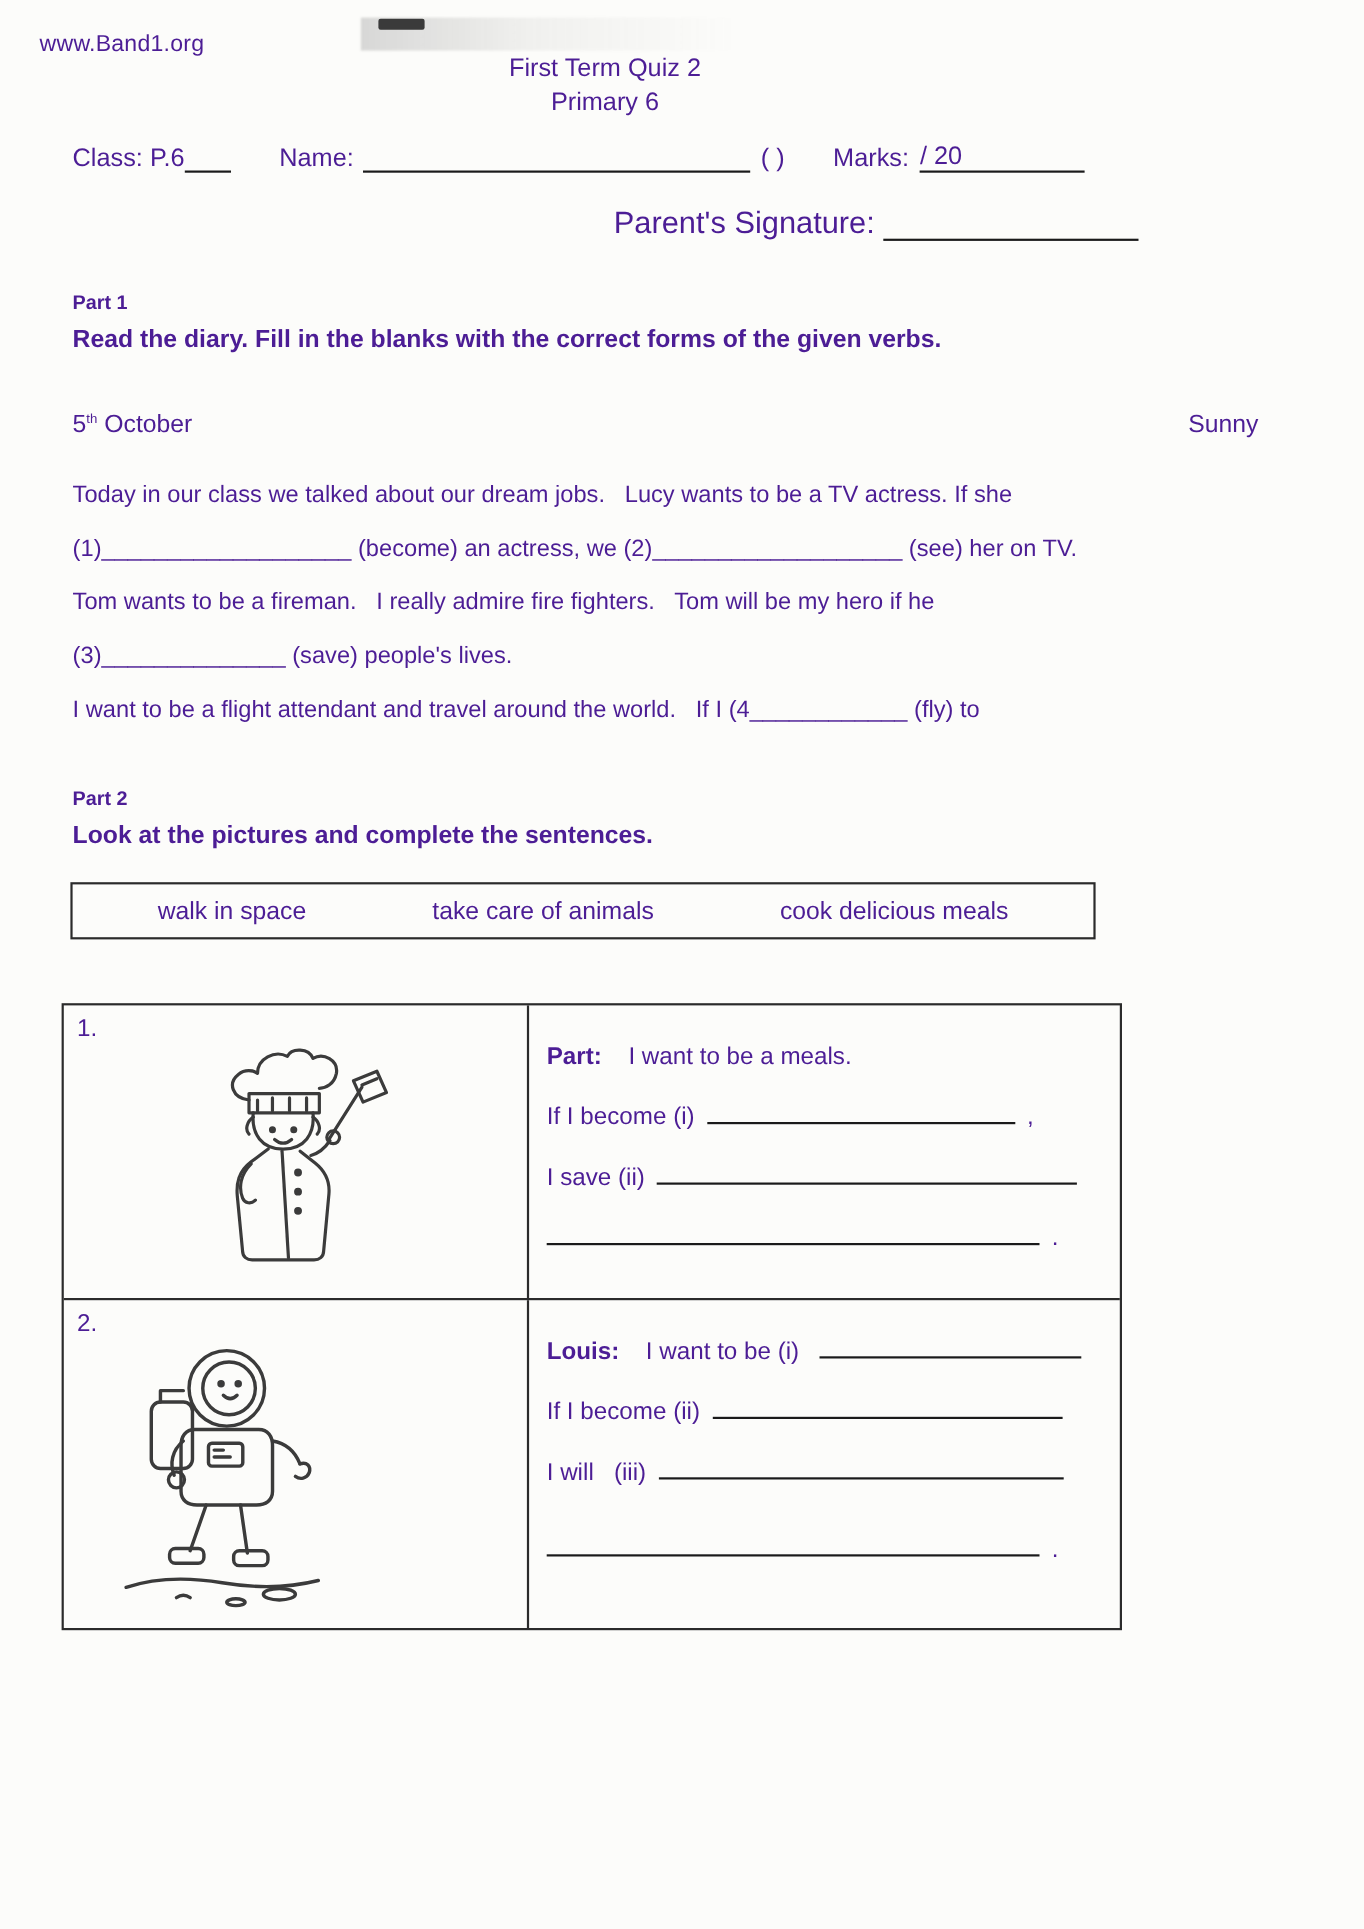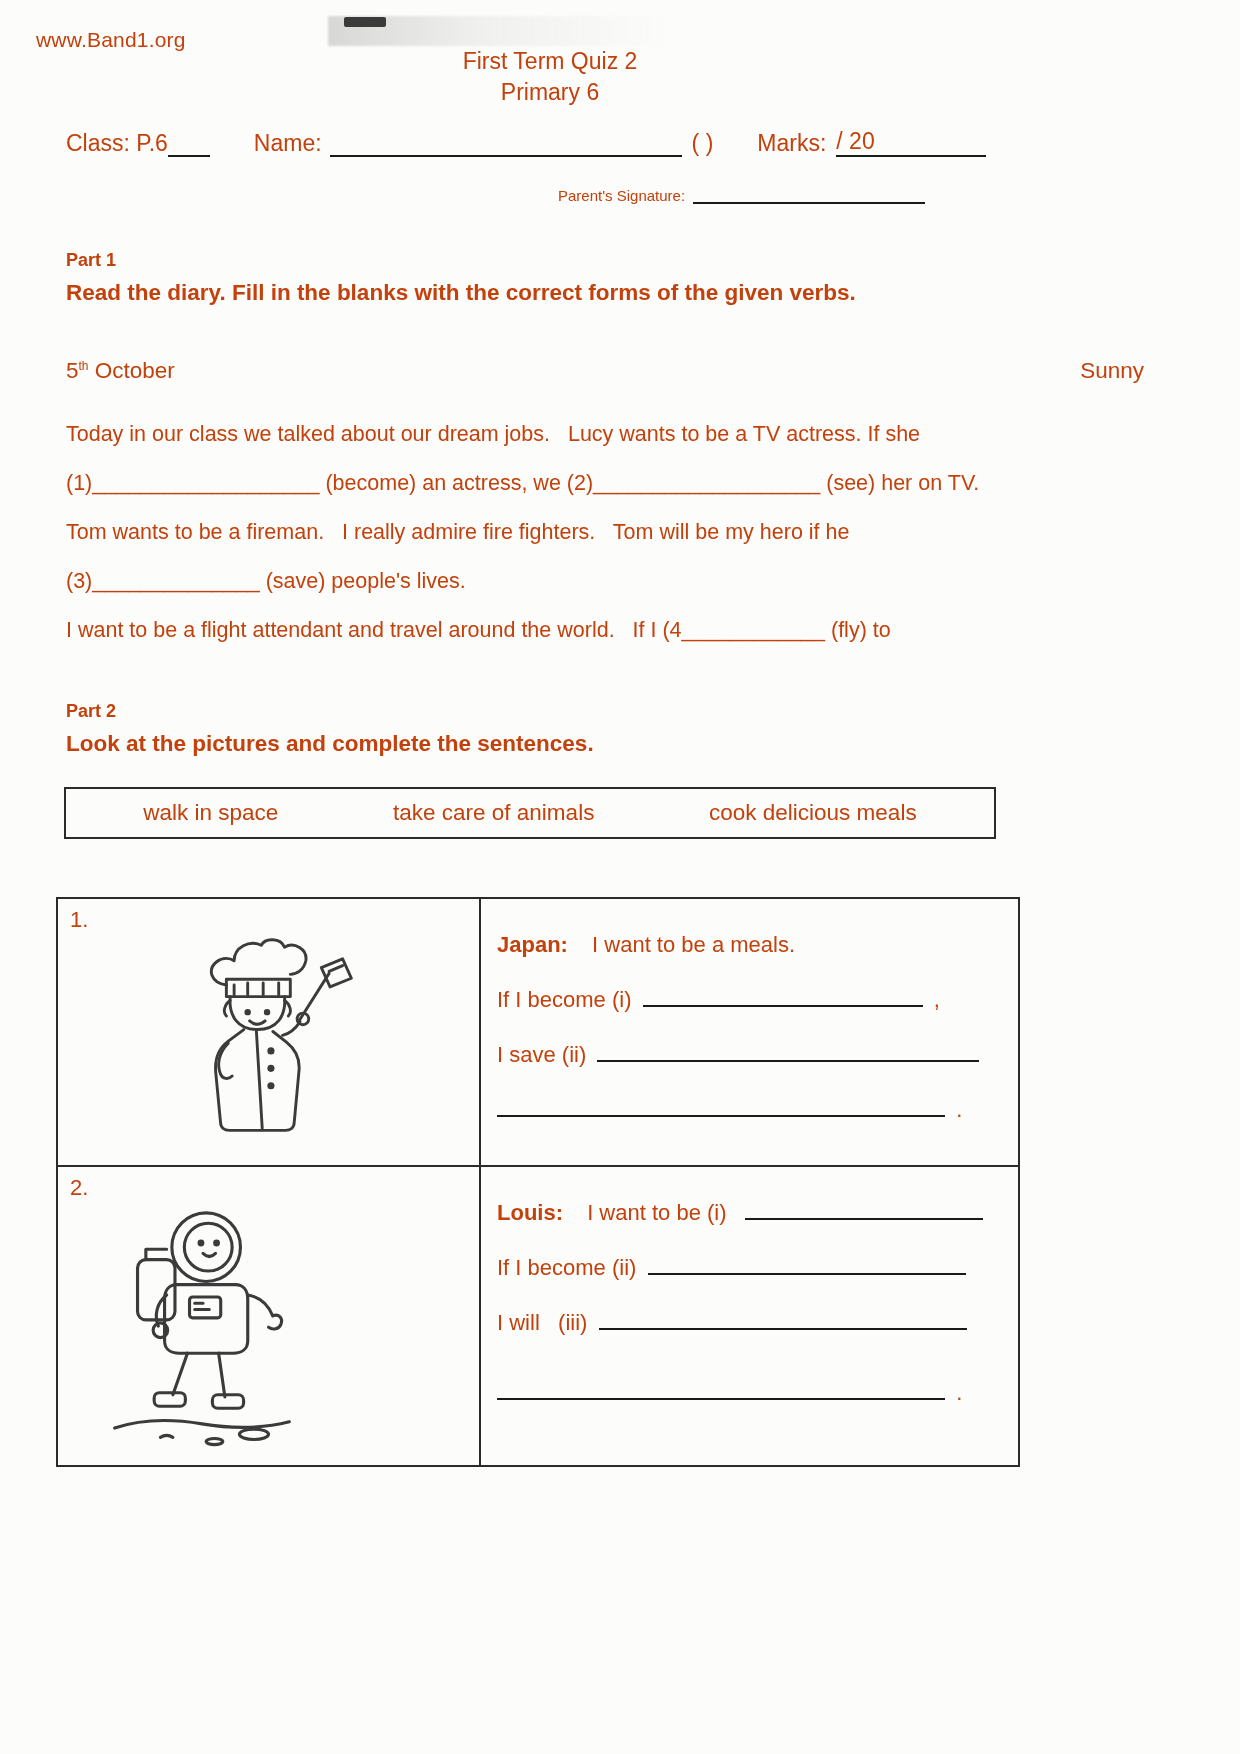--- a/index.html
+++ b/index.html
@@ -1,37 +1,37 @@
 <!DOCTYPE html>
 <html><head>
 <meta charset="utf-8">
 <style>
   * { margin:0; padding:0; box-sizing:border-box; }
   html,body { width:1240px; }
   body { background:#e8e8e6; font-family:"Liberation Sans", sans-serif; }
   .page {
     position:relative; width:1240px; height:1754px; margin:0 auto;
-    background:#fcfcfa; color:#c2410c; overflow:hidden;
+    background:#fcfcfa; color:#4c1d95; overflow:hidden;
   }
   .watermark { position:absolute; left:36px; top:28px; font-size:21px; letter-spacing:.2px; }
   .smudge {
     position:absolute; left:328px; top:16px; width:340px; height:30px;
     background:linear-gradient(90deg, rgba(90,90,90,.22), rgba(140,140,140,.10) 45%, rgba(150,150,150,0));
     filter:blur(1px);
   }
   .smudge-bar { position:absolute; left:344px; top:17px; width:42px; height:10px; background:#3a3a3a; border-radius:2px; }
   .title { margin:46px 0 0 0; width:1100px; text-align:center; font-size:23px; line-height:31px; }
 
   .hline { display:flex; align-items:flex-end; margin:20px 0 0 66px; font-size:23px; white-space:nowrap; }
   .blank { display:inline-block; border-bottom:2px solid #1a1a1a; height:5px; }
   .marks-blank {
     display:inline-block; width:150px; margin-left:10px; border-bottom:2px solid #1a1a1a;
     text-align:left; padding-right:6px; font-size:23px;
   }
-  .sig-line { display:flex; align-items:flex-end; margin:30px 0 0 558px; font-size:15px;text-align:right; }
+  .sig-line { display:flex; align-items:flex-end; margin:30px 0 0 558px; font-size:28px;text-align:right; }
 
   .part-heading { margin:46px 0 0 66px; font-size:18px; font-weight:bold; }
   .instruction { margin:9px 0 0 66px; font-size:22.5px; font-weight:bold; }
 
   .date-row { display:flex; justify-content:space-between; margin:52px 96px 0 66px; font-size:22.5px; }
   sup { font-size:12px; }
 
   .diary { margin:26px 0 0 66px; width:955px; font-size:21.5px; }
   .dline { line-height:49px; white-space:nowrap; }
 
@@ -135,21 +135,21 @@
             <circle cx="145" cy="99" r="6"></circle>
             <path d="M97,112 l6,100"></path>
             <circle cx="112" cy="132" r="2.2" fill="#3b3b3b"></circle>
             <circle cx="112" cy="150" r="2.2" fill="#3b3b3b"></circle>
             <circle cx="112" cy="168" r="2.2" fill="#3b3b3b"></circle>
           </g>
         </svg>
       </div>
       <div class="tright">
         <div class="cellline">
-          <span class="pname">Japan:</span>
+          <span class="pname">Part:</span>
           <span>I want to be a meals.</span>
         </div>
         <div class="cellline">
           <span>If I become (i)</span>
           <span class="bl" style="width:280px;"></span>
           <span>,</span>
         </div>
         <div class="cellline">
           <span>I save (ii)</span>
           <span class="bl" style="width:382px;"></span>

